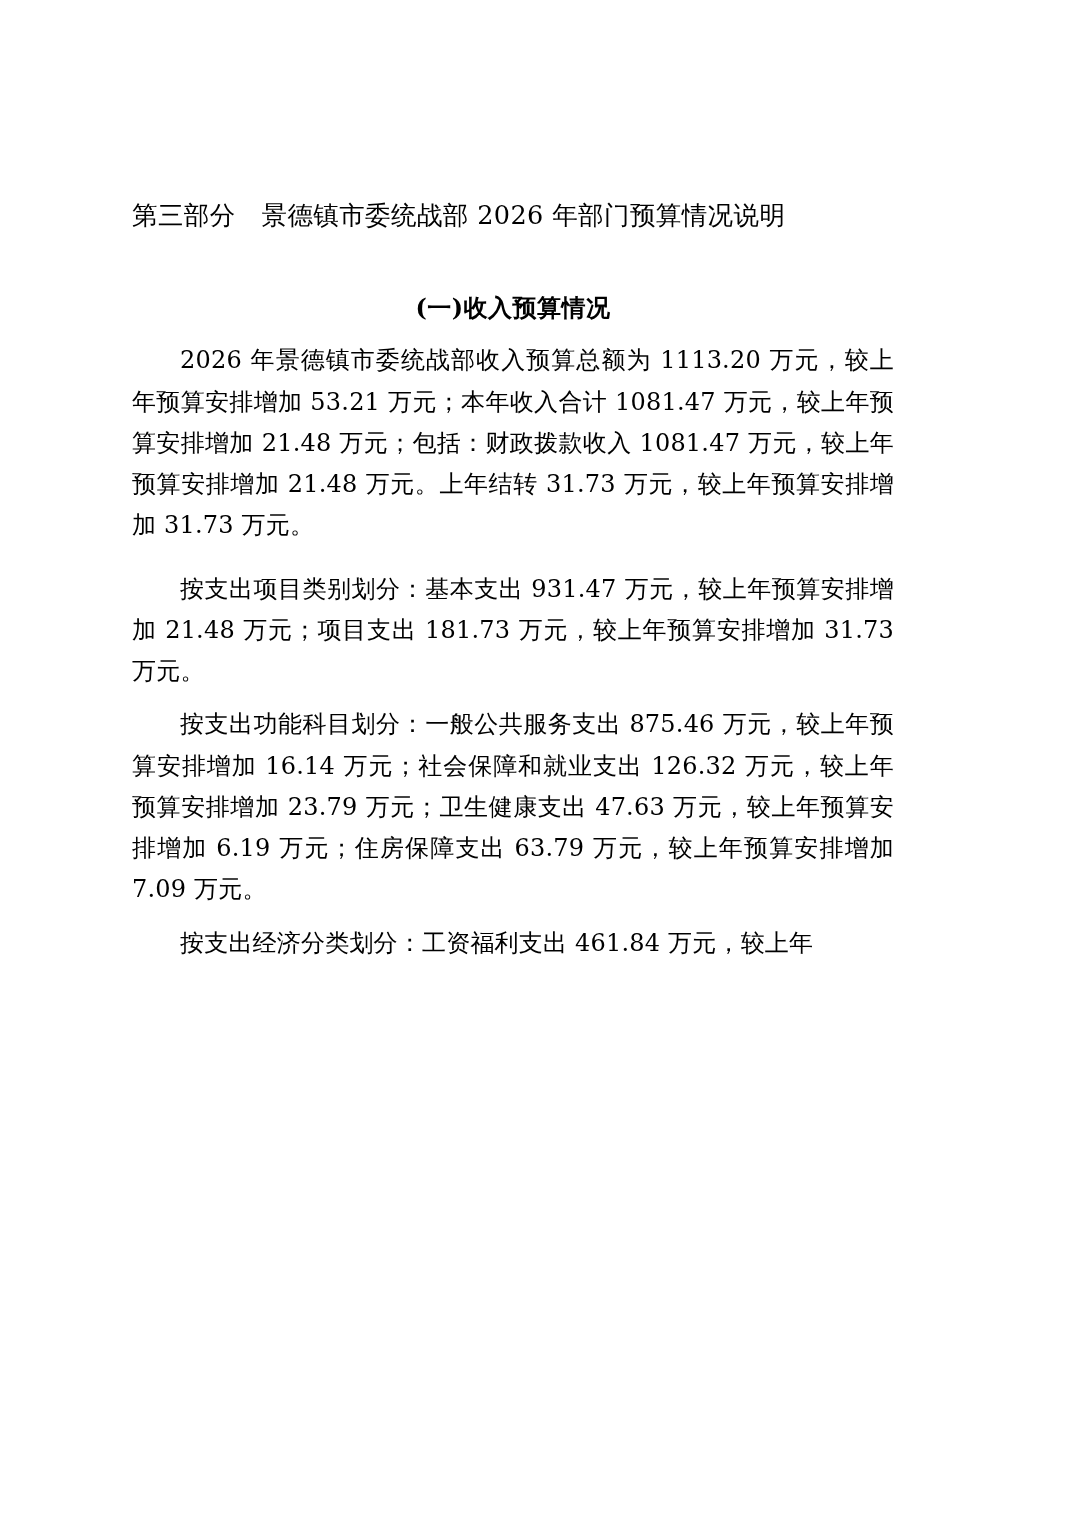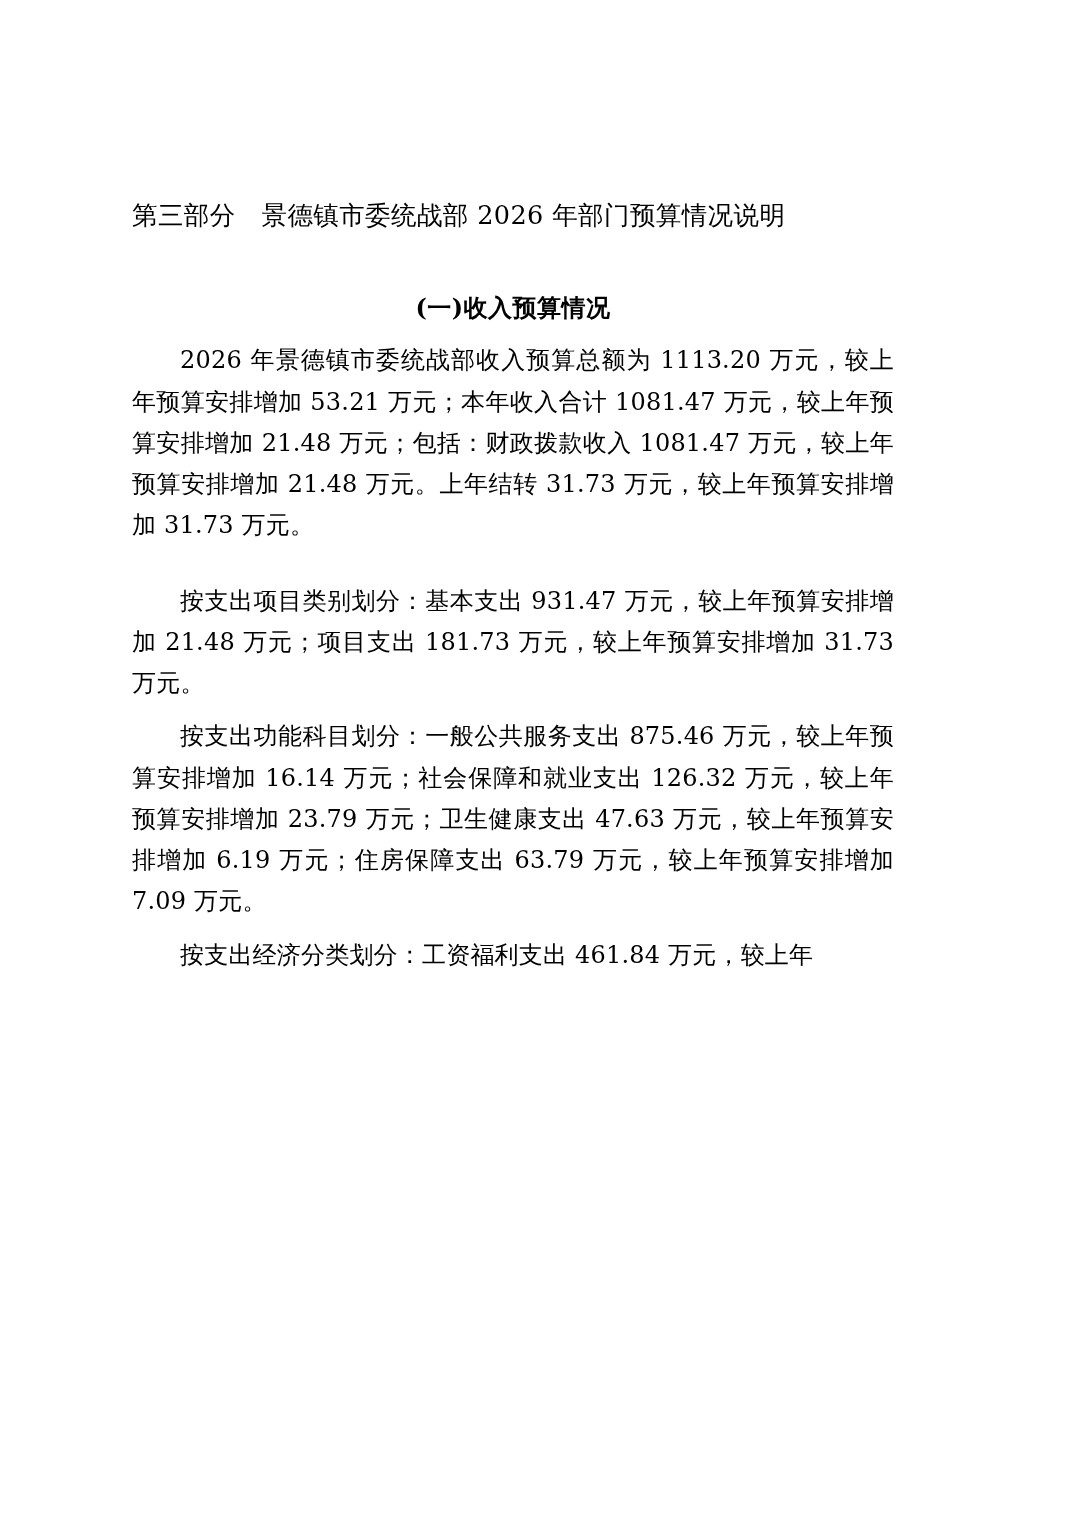--- a/index.html
+++ b/index.html
@@ -44,21 +44,21 @@
     line-height: 1.5;
     letter-spacing: 0.5px;
     margin: 0 0 14px 0;
     text-indent: 0;
     text-align: center;
   }
   .para {
     font-size: 24px;
     line-height: 1.72;
     letter-spacing: 0.2px;
-    margin: 12px 0 12px 0;
+    margin: 0 0 12px 0;
     text-indent: 48px;
     text-align: justify;
     text-justify: inter-ideograph;
   }
   .para:last-child {
     margin-bottom: 0;
   }
   .gap-sm { height: 10px; }
 </style>
 </head>

